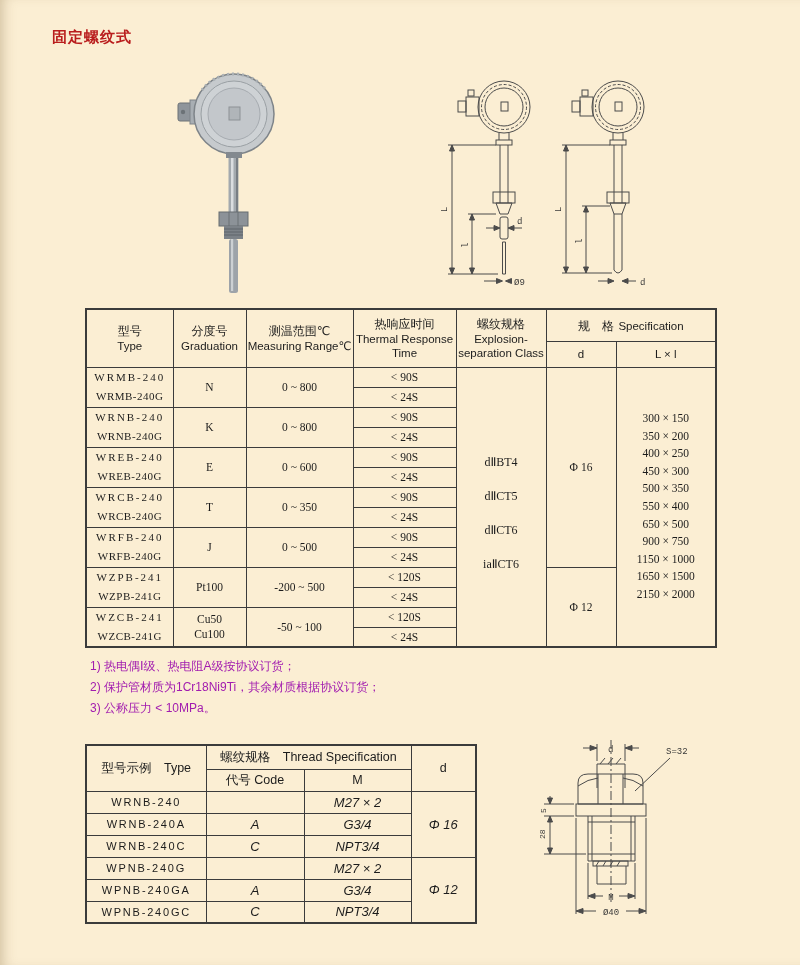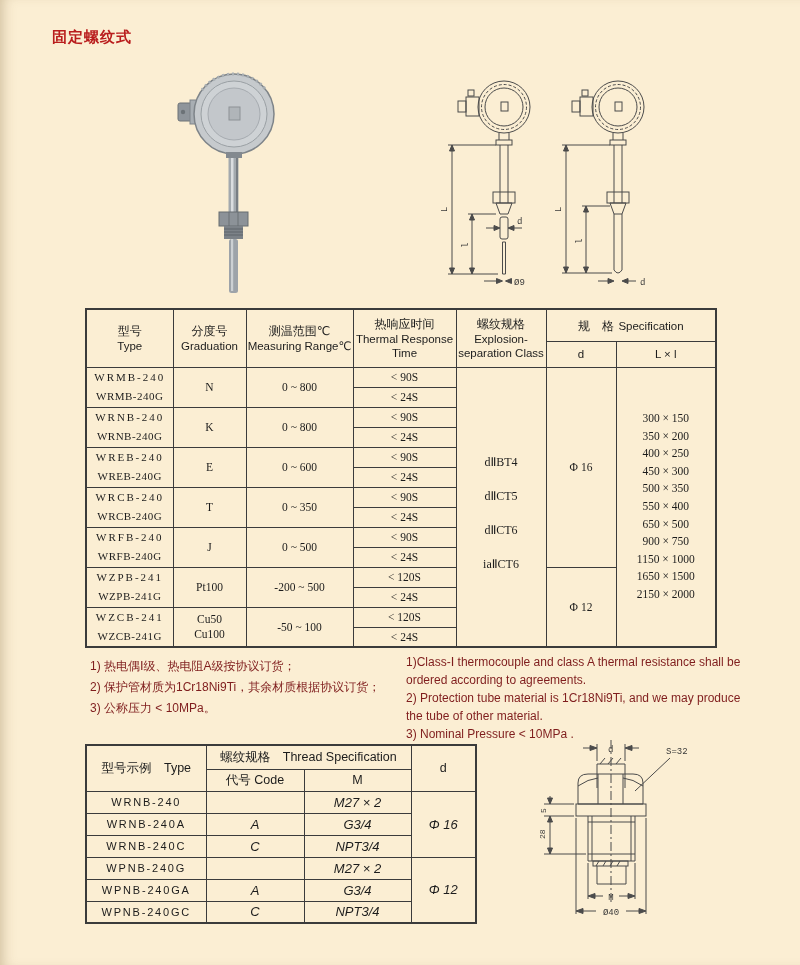--- a/index.html
+++ b/index.html
@@ -31,21 +31,21 @@
   .main-table tbody tr{height:20px;font-family:Liberation Serif, serif;}
   .hd-cn{font-size:12px;line-height:16px;}
   .hd-en{font-size:11.5px;line-height:14px;}
   .cell-sm{font-size:11.5px;}
   .type-l1{font-size:11px;letter-spacing:2px;line-height:19px;}
   .type-l2{font-size:11px;letter-spacing:.5px;line-height:19px;}
   .grad{font-size:11.5px;line-height:15px;}
   .expl div{font-size:12px;line-height:22px;margin-top:12px;}
   .lxl div{font-size:11.5px;line-height:17.6px;}
   
-  .notes{position:absolute;color:#7f1d1d;font-size:12px;}
+  .notes{position:absolute;color:#a21caf;font-size:12px;}
   .notes p{margin:0;}
   .notes-cn{left:90px;top:656px;width:315px;line-height:21px;}
   .notes-en{left:406px;top:653px;width:336px;line-height:18px;}
   
   .thread-table{position:absolute;left:85px;top:744px;width:390px;border:2px solid #3b3b3b;}
   .thread-table th,.thread-table td{border:1px solid #3b3b3b;text-align:center;vertical-align:middle;padding:0;font-weight:normal;}
   .thread-table thead tr.h1{height:24px;}
   .thread-table thead tr.h2{height:22px;}
   .thread-table tbody tr{height:22px;}
   .tt-hd{font-size:12.5px;}
@@ -330,25 +330,20 @@
           <td class="cell-sm">&lt; 24S</td>
         </tr>
     </tbody>
   </table>
 
   <div class="notes notes-cn">
     <p>1) 热电偶Ⅰ级、热电阻A级按协议订货；</p>
     <p>2) 保护管材质为1Cr18Ni9Ti，其余材质根据协议订货；</p>
     <p>3) 公称压力 &lt; 10MPa。</p>
   </div>
-  <div class="notes notes-en">
-    <p>1)Class-Ⅰ thermocouple and class A thermal resistance shall be ordered according to agreements.</p>
-    <p>2) Protection tube material is 1Cr18Ni9Ti, and we may produce the tube of other material.</p>
-    <p>3) Nominal Pressure &lt; 10MPa .</p>
-  </div>
 
   <table class="thread-table">
     <colgroup>
         <col style="width:120px">
         <col style="width:98px">
         <col style="width:107px">
         <col style="width:65px">
       </colgroup>
     <thead>
       <tr class="h1">

